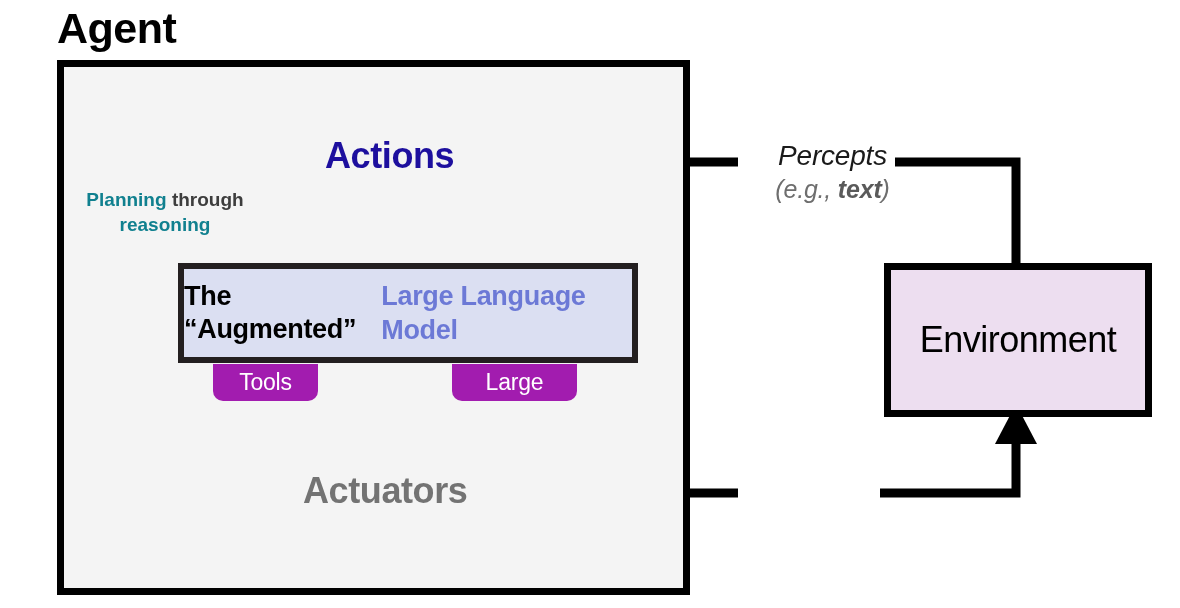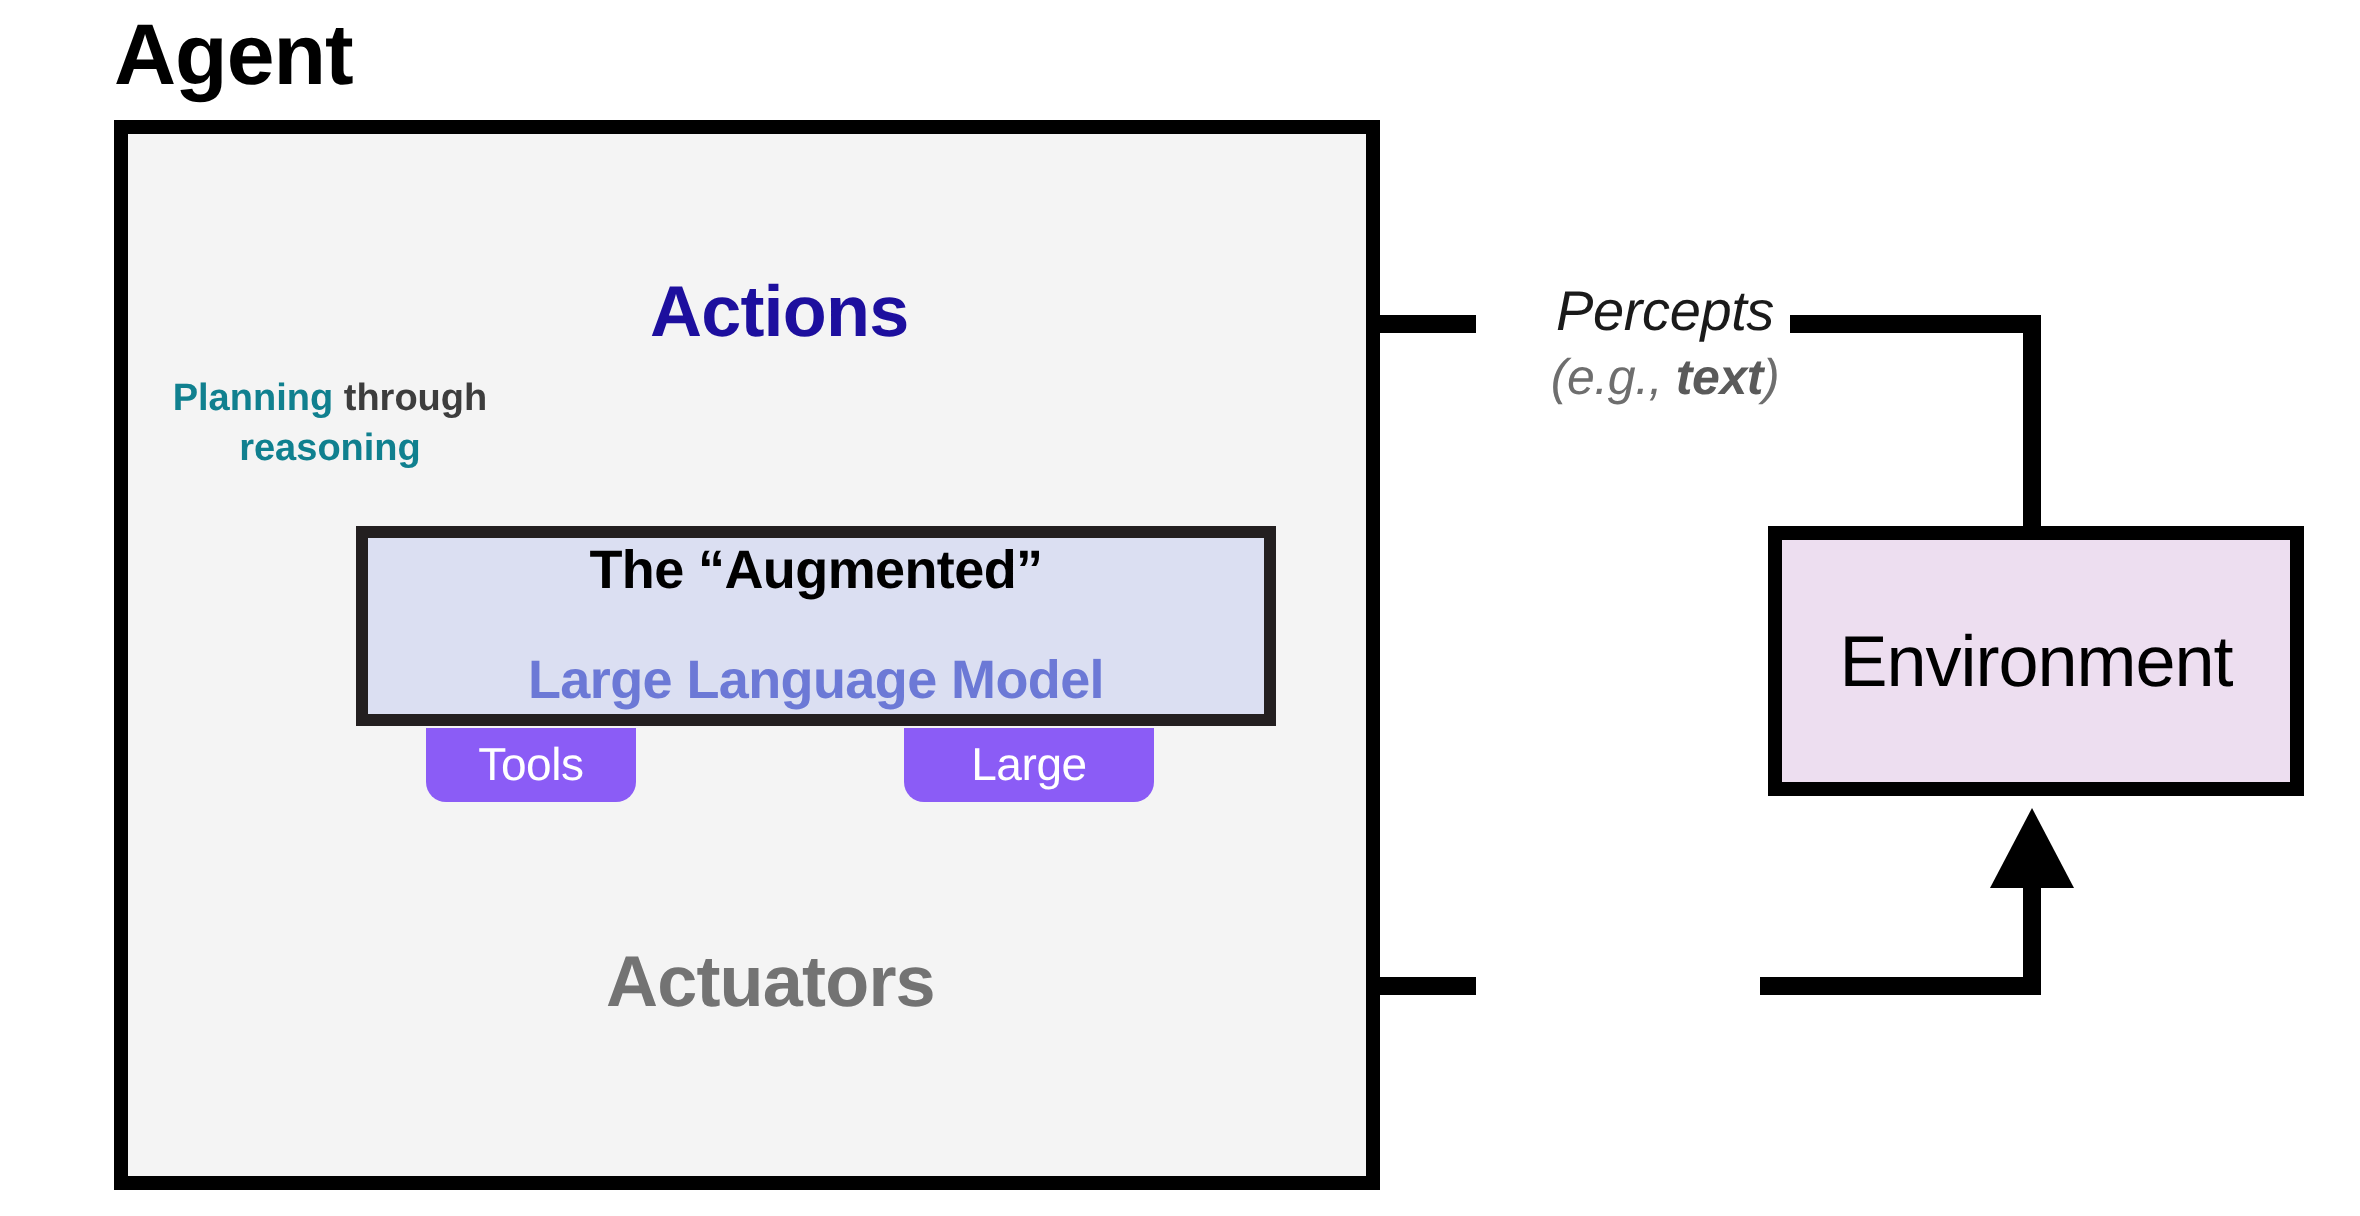--- a/index.html
+++ b/index.html
@@ -82,62 +82,62 @@
   
   #llm-box {
     left: 178px;
     top: 263px;
     width: 460px;
     height: 100px;
     background: #dbdff2;
     border: 6px solid #231f20;
     box-sizing: border-box;
     display: flex;
-    flex-direction: column;
+    flex-direction: row;
     align-items: center;
-    justify-content: space-between;
+    justify-content: flex-end;
   }
   #llm-line1 {
     font-size: 27px;
     font-weight: bold;
     color: #000000;
     letter-spacing: -0.3px;
     line-height: 33px;
   }
   #llm-line2 {
     font-size: 27px;
     font-weight: bold;
     color: #6c79d6;
     letter-spacing: -0.3px;
     line-height: 34px;
   }
 
   
   .llm-tab {
     top: 364px;
     height: 37px;
-    background: #8b5cf6;
+    background: #a21caf;
     border-radius: 0 0 10px 10px;
     color: #ffffff;
     font-size: 23px;
     display: flex;
     align-items: center;
     justify-content: center;
     letter-spacing: -0.2px;
     text-align: center;
   }
   #tab-tools { left: 213px; width: 105px; }
   #tab-memory { left: 452px; width: 125px; }
 
   
   #environment-box {
     left: 884px;
     top: 263px;
     width: 268px;
-    height: 135px;
+    height: 154px;
     background: #eddef0;
     border: 7px solid #000000;
     box-sizing: border-box;
     display: flex;
     align-items: center;
     justify-content: center;
   }
   #environment-label {
     font-size: 36px;
     color: #000000;

